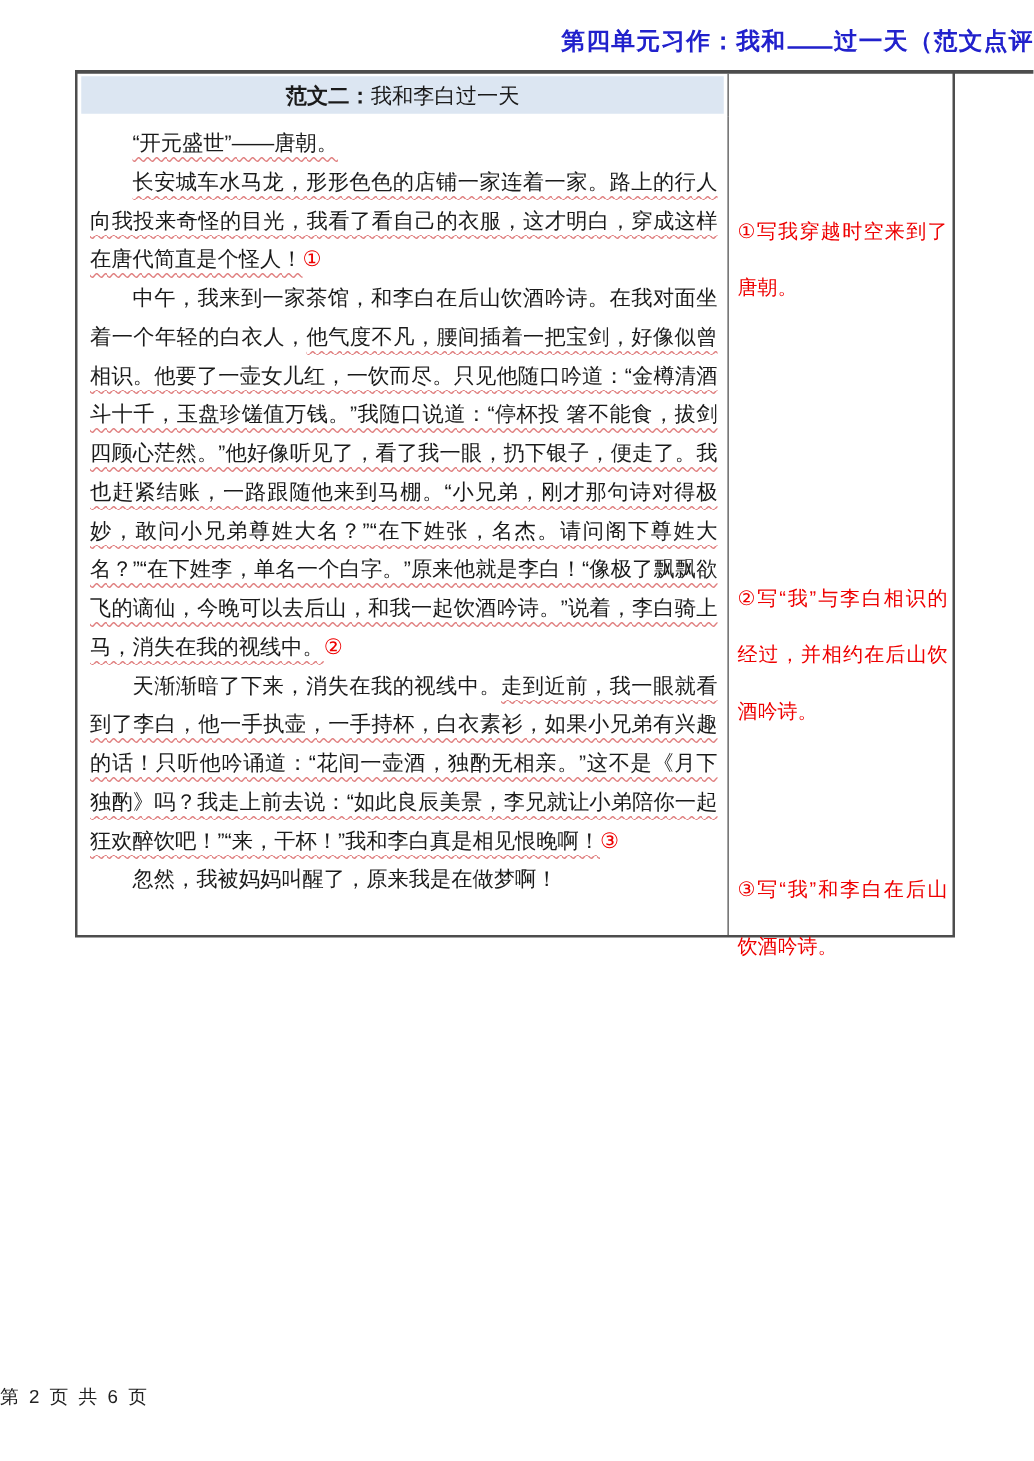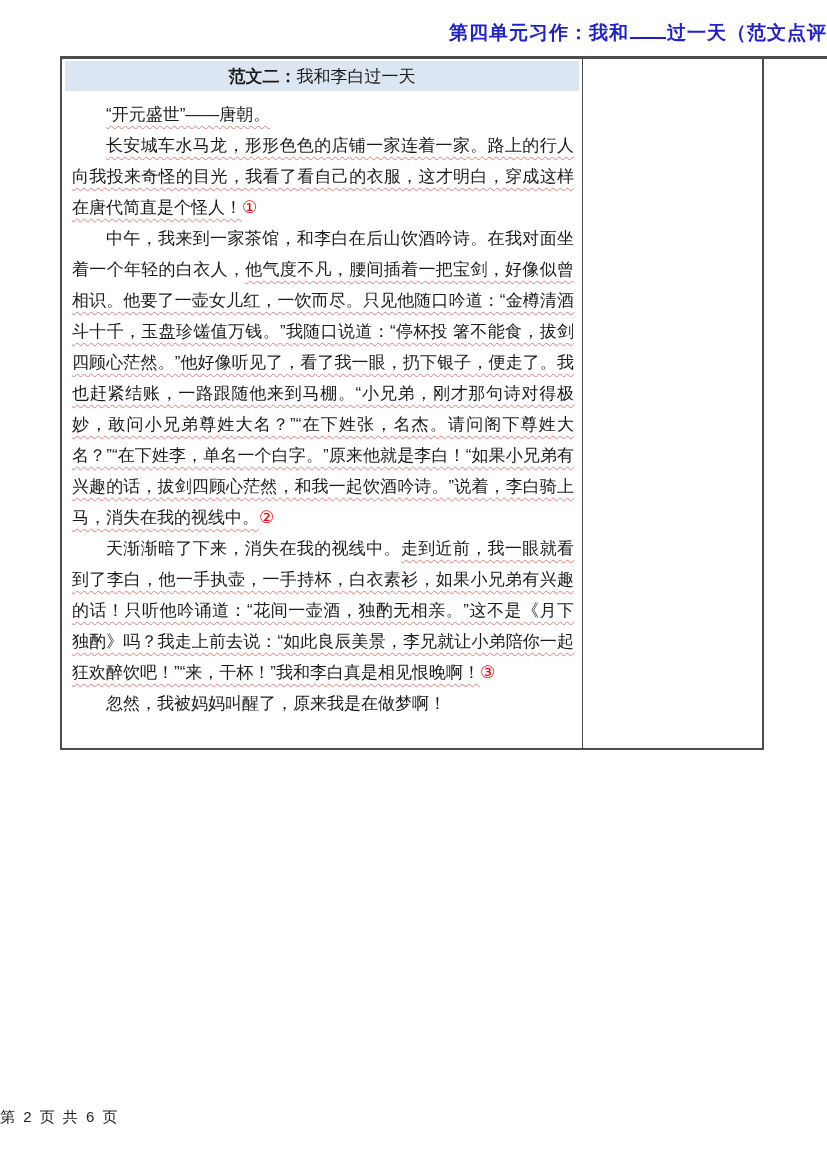--- a/index.html
+++ b/index.html
@@ -122,23 +122,28 @@
             <span>我和李白过一天</span>
         </div>
       </div>
       <div class="cell-right-header"></div>
     </div>
 
     <div class="row-body">
       <div class="cell-essay" id="essay-cell">
           <p class="essay-para"><span class="seg-underline">“开元盛世”——唐朝。</span></p>
           <p class="essay-para"><span class="seg-underline">长安城车水马龙，形形色色的店铺一家连着一家。路上的行人向我投来奇怪的目光，我看了看自己的衣服，这才明白，穿成这样在唐代简直是个怪人！</span><span class="seg-marker">①</span></p>
-          <p class="essay-para"><span>中午，我来到一家茶馆，和李白在后山饮酒吟诗。在我对面坐着一个年轻的白衣人，</span><span class="seg-underline">他气度不凡，腰间插着一把宝剑，好像似曾相识。他要了一壶女儿红，一饮而尽。只见他随口吟道：“金樽清酒 斗十千，玉盘珍馐值万钱。”我随口说道：“停杯投 箸不能食，拔剑四顾心茫然。”他好像听见了，看了我一眼，扔下银子，便走了。我也赶紧结账，一路跟随他来到马棚。“小兄弟，刚才那句诗对得极妙，敢问小兄弟尊姓大名？”“在下姓张，名杰。请问阁下尊姓大名？”“在下姓李，单名一个白字。”原来他就是李白！“如果小兄弟有兴趣的话，拔剑四顾心茫然，和我一起饮酒吟诗。”说着，李白骑上马，消失在我的视线中。</span><span class="seg-marker">②</span></p>
+          <p class="essay-para"><span>中午，我来到一家茶馆，和李白在后山饮酒吟诗。在我对面坐着一个年轻的白衣人，</span><span class="seg-underline">他气度不凡，腰间插着一把宝剑，好像似曾相识。他要了一壶女儿红，一饮而尽。只见他随口吟道：“金樽清酒 斗十千，玉盘珍馐值万钱。”我随口说道：“停杯投 箸不能食，拔剑四顾心茫然。”他好像听见了，看了我一眼，扔下银子，便走了。我也赶紧结账，一路跟随他来到马棚。“小兄弟，刚才那句诗对得极妙，敢问小兄弟尊姓大名？”“在下姓张，名杰。请问阁下尊姓大名？”“在下姓李，单名一个白字。”原来他就是李白！“像极了飘飘欲飞的谪仙，今晚可以去后山，和我一起饮酒吟诗。”说着，李白骑上马，消失在我的视线中。</span><span class="seg-marker">②</span></p>
           <p class="essay-para"><span>天渐渐暗了下来，消失在我的视线中。</span><span class="seg-underline">走到近前，我一眼就看到了李白，他一手执壶，一手持杯，白衣素衫，如果小兄弟有兴趣的话！只听他吟诵道：“花间一壶酒，独酌无相亲。”这不是《月下独酌》吗？我走上前去说：“如此良辰美景，李兄就让小弟陪你一起狂欢醉饮吧！”“来，干杯！”我和李白真是相见恨晚啊！</span><span class="seg-marker">③</span></p>
           <p class="essay-para"><span>忽然，我被妈妈叫醒了，原来我是在做梦啊！</span></p>
+        </div>
+      <div class="cell-annotations" id="annotation-cell">
+          <div class="annotation" style="top: 70px;">①写我穿越时空来到了唐朝。</div>
+          <div class="annotation" style="top: 364px;">②写“我”与李白相识的经过，并相约在后山饮酒吟诗。</div>
+          <div class="annotation" style="top: 597px;">③写“我”和李白在后山饮酒吟诗。</div>
         </div>
     </div>
 
 
   </div>
 
   <div class="doc-footer">第 2 页 共 6 页</div>
 
 </div>
 

